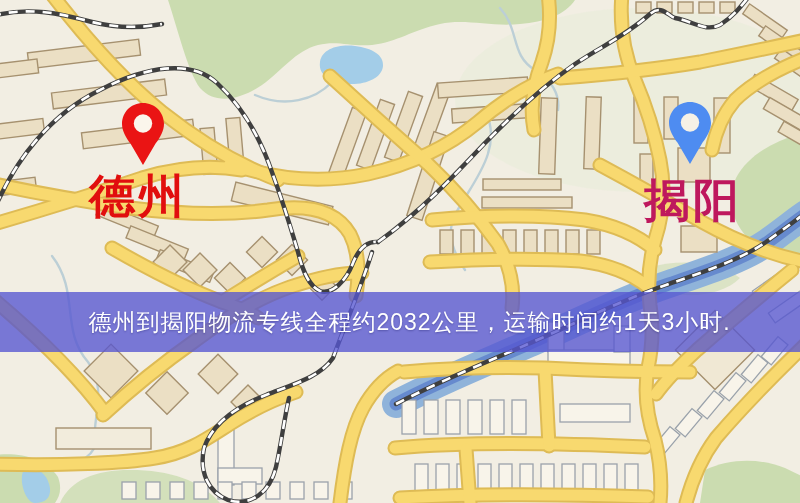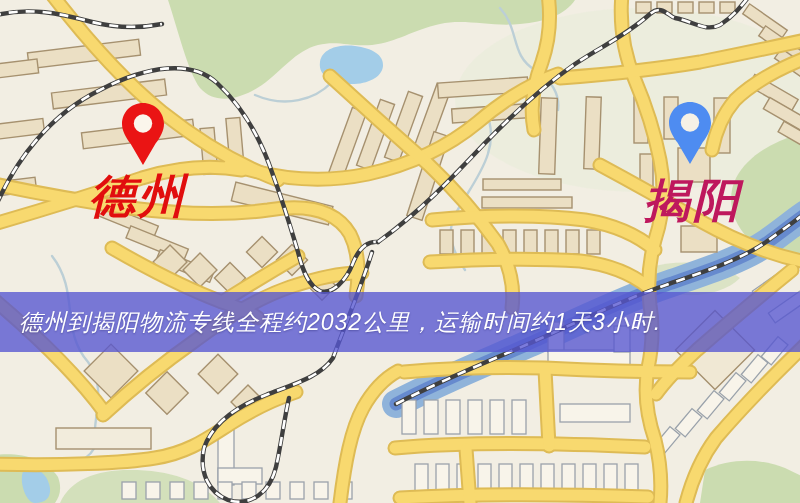--- a/index.html
+++ b/index.html
@@ -1,35 +1,35 @@
 <!DOCTYPE html>
 <html><head>
 <meta charset="utf-8">
 <style>
   html,body{margin:0;padding:0;background:#e8e4da;}
   .stage{position:relative;width:800px;height:503px;overflow:hidden;
-         font-family:"Liberation Sans",sans-serif;background:#f2eee3;font-style:italic;}
+         font-family:"Liberation Sans",sans-serif;background:#f2eee3;}
   .stage svg{position:absolute;left:0;top:0;}
   
   .park{fill:#cbdcb0;}
   .park-pale{fill:#e7ecd8;}
   .water{fill:#a3cde8;}
   .stream{fill:none;stroke:#bccfd6;stroke-width:2.4;stroke-linecap:round;}
   .river-out{fill:none;stroke:#8fb3da;stroke-width:28;stroke-linecap:round;}
   .river-in{fill:none;stroke:#5f82cb;stroke-width:13;stroke-linecap:round;opacity:.85;}
   .bldg{fill:#ebdfc4;stroke:#a6916f;stroke-width:1.4;}
   .bldg-w{fill:#f8f4ea;stroke:#9aa2ab;stroke-width:1.3;}
   .rc{fill:none;stroke:#debb55;stroke-width:15;stroke-linecap:round;stroke-linejoin:round;}
   .rf{fill:none;stroke:#f8d96f;stroke-width:11;stroke-linecap:round;stroke-linejoin:round;}
   .rail-b{fill:none;stroke:#3f3f3f;stroke-width:4.4;stroke-linecap:round;}
   .rail-d{fill:none;stroke:#ffffff;stroke-width:2.6;stroke-dasharray:9 8;}
   
   .banner{position:absolute;left:0;right:0;top:292px;height:60px;
           background:rgba(86,86,209,0.78);display:flex;align-items:center;
-          padding-left:19px;box-sizing:border-box;}
+          padding-left:19px;box-sizing:border-box;justify-content:center;}
   .banner span{color:#ffffff;font-size:23px;letter-spacing:1px;
                font-family:"Liberation Sans",sans-serif;
                text-shadow:0 1px 2px rgba(20,20,90,.35);white-space:nowrap;}
   .city-label{position:absolute;font-family:"Liberation Serif",serif;
               font-weight:700;font-size:46px;line-height:1;letter-spacing:3px;
               text-align:center;pointer-events:none;}
   .city-label.origin{left:56px;top:174px;width:164px;color:#e10e0e;}
   .city-label.dest{left:610px;top:178px;width:166px;color:#be185d;}
 </style>
 </head>

